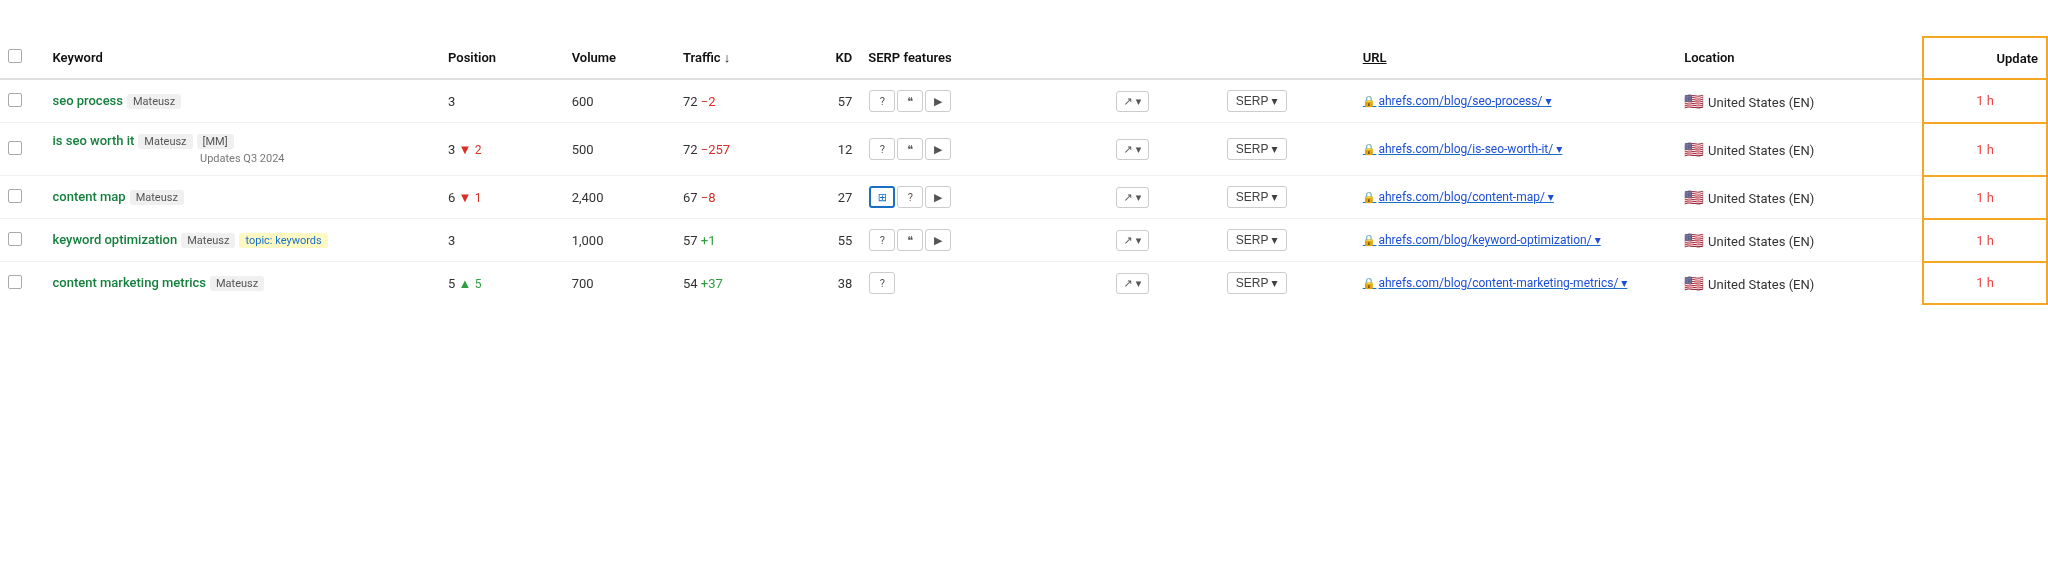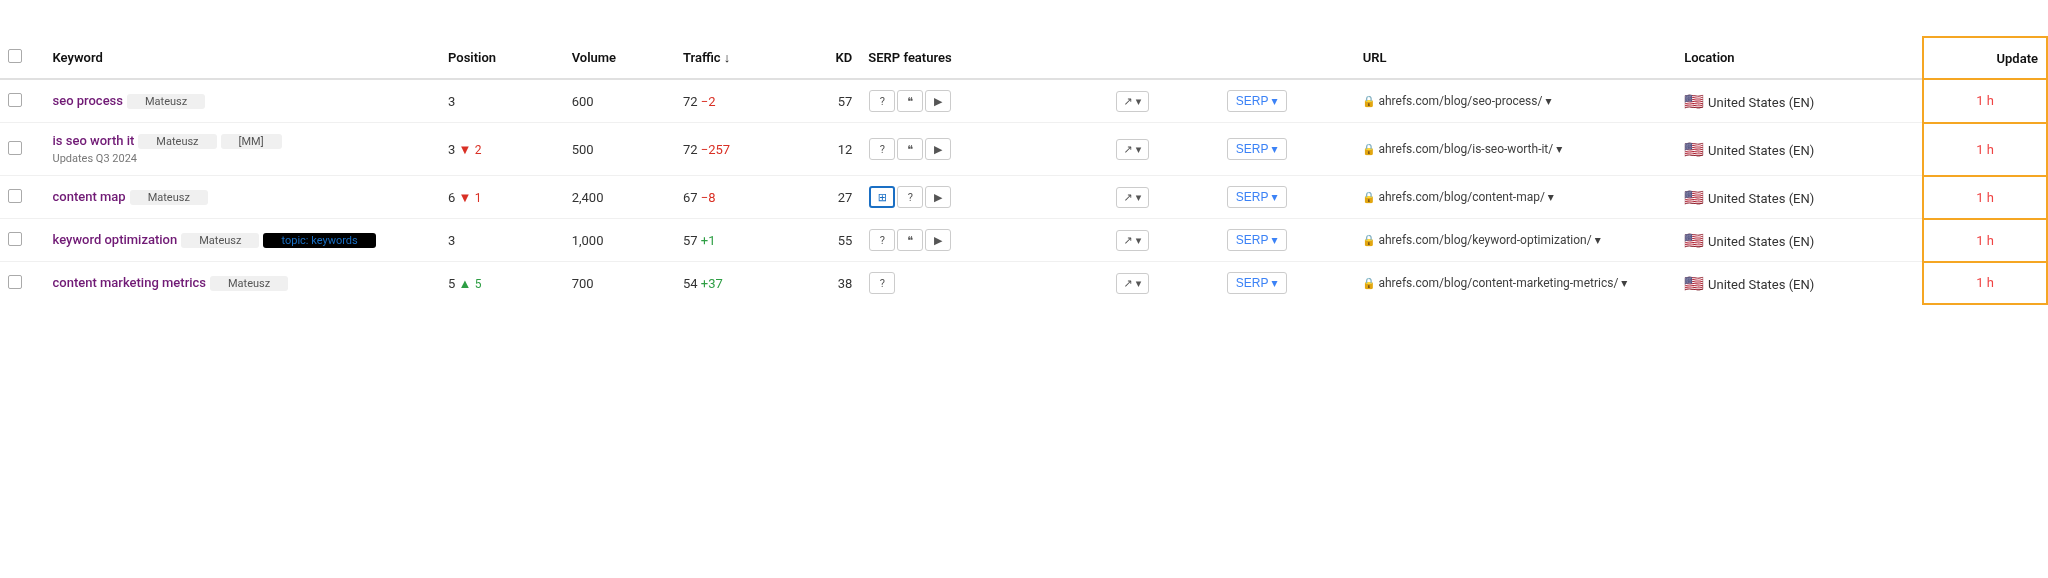--- a/index.html
+++ b/index.html
@@ -42,48 +42,49 @@
     
     .col-check   { width: 36px; }
     .col-keyword { width: 320px; }
     .col-pos     { width: 100px; }
     .col-vol     { width: 90px; }
     .col-traffic { width: 90px; }
     .col-kd      { width: 60px; text-align: right; }
     .col-serp    { width: 200px; }
     .col-chart   { width: 90px; }
     .col-serpbtn { width: 110px; }
-    .col-url     { width: 260px; }
+    .col-url     { width: 260px; text-decoration: underline; }
     .col-loc     { width: 200px; }
     .col-update  { width: 100px; border: 2.5px solid #f5a623; }
 
     .keyword-link {
-      color: #701a75;
+      color: #15803d;
       text-decoration: none;
       font-weight: 500;
     }
 
     .tag {
       display: inline-block;
       background: #f0f0f0;
       border-radius: 3px;
-      padding: 1px 18px;
+      padding: 1px 6px;
       font-size: 11px;
       color: #555;
       margin-left: 4px;
     }
     .tag-blue {
-      background: #000000;
+      background: #fef9c3;
       color: #1a6fc4;
     }
 
     .sub-label {
       font-size: 11px;
       color: #777;
       margin-top: 3px;
+      text-align: center;
     }
 
     .pos-cell {
       font-size: 13px;
       color: #333;
     }
     .pos-change-up {
       color: #2e9e44;
       font-size: 12px;
     }
@@ -117,21 +118,21 @@
     .serp-btn {
       display: inline-flex;
       align-items: center;
       gap: 3px;
       border: 1px solid #ccc;
       border-radius: 3px;
       padding: 3px 8px;
       background: #fff;
       cursor: pointer;
       font-size: 12px;
-      color: #3b82f6;
+      color: #404040;
       white-space: nowrap;
     }
 
     .chart-btn {
       display: inline-flex;
       align-items: center;
       gap: 2px;
       border: 1px solid #ccc;
       border-radius: 3px;
       padding: 3px 7px;
@@ -141,21 +142,21 @@
       color: #555;
       white-space: nowrap;
     }
 
     .url-cell {
       color: #1a6fc4;
       font-size: 12px;
       word-break: break-all;
     }
     .url-cell a {
-      color: #404040;
+      color: #1d4ed8;
       text-decoration: none;
     }
 
     .lock-icon {
       color: #1a6fc4;
       font-size: 11px;
       margin-right: 2px;
     }
 
     .flag {

